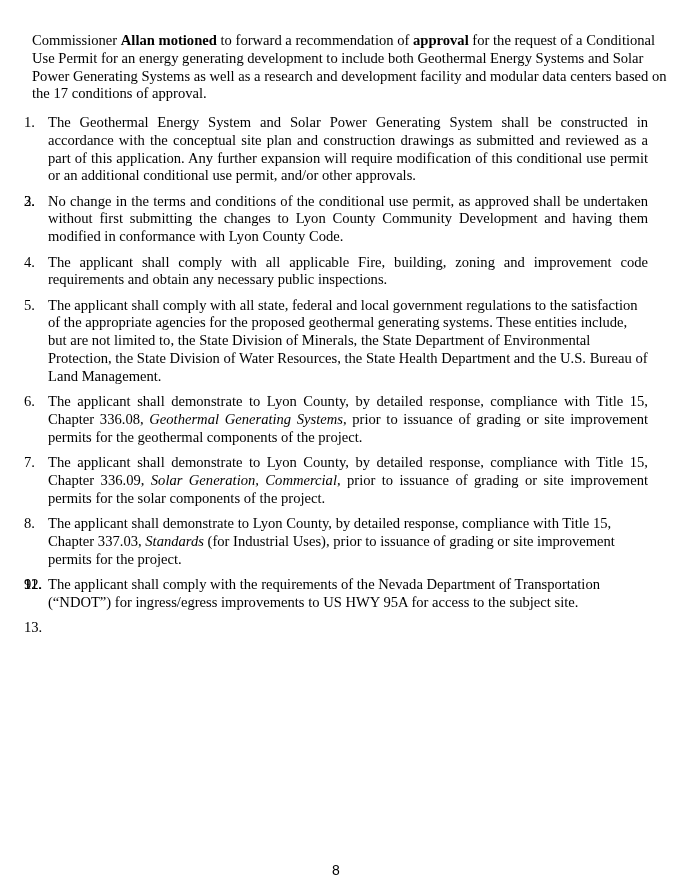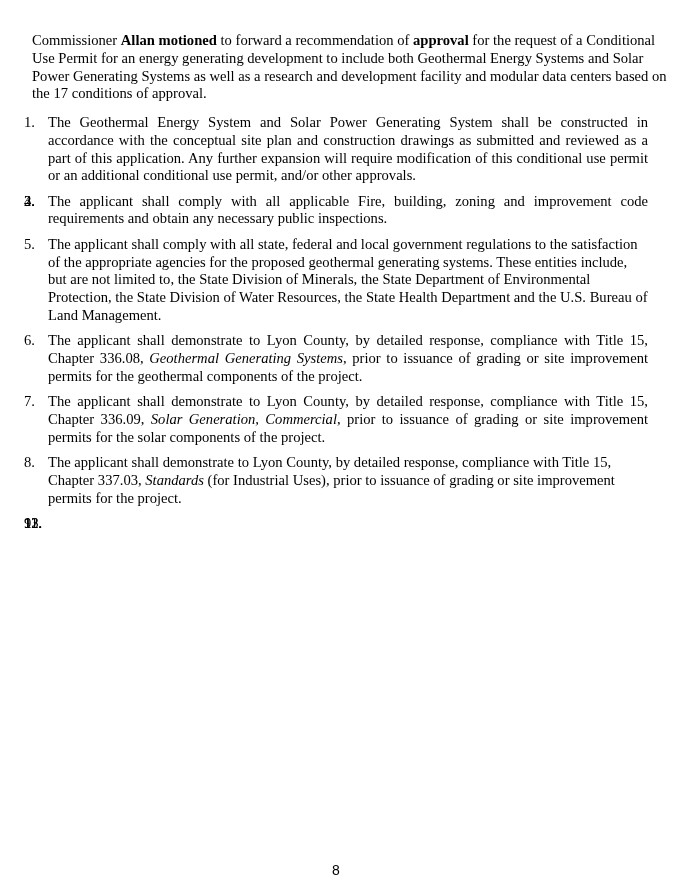--- a/index.html
+++ b/index.html
@@ -64,21 +64,21 @@
 <p class="intro"><span>Commissioner </span><b>Allan motioned</b><span> to forward a recommendation of </span><b>approval</b><span> for the request of a Conditional Use Permit for an energy generating development to include both Geothermal Energy Systems and Solar Power Generating Systems as well as a research and development facility and modular data centers based on the 17 conditions of approval.</span></p>
 
 <ol class="conditions">
   <li class="cond justify">
     <span class="num">1.</span><span>The Geothermal Energy System and Solar Power Generating System shall be constructed in accordance with the conceptual site plan and construction drawings as submitted and reviewed as a part of this application. Any further expansion will require modification of this conditional use permit or an additional conditional use permit, and/or other approvals.</span>
   </li>
   <li class="cond justify">
     <span class="num">2.</span>
   </li>
   <li class="cond justify">
-    <span class="num">3.</span>
+    <span class="num">3.</span><span>No change in the terms and conditions of the conditional use permit, as approved shall be undertaken without first submitting the changes to Lyon County Community Development and having them modified in conformance with Lyon County Code.</span>
   </li>
   <li class="cond justify">
     <span class="num">4.</span><span>The applicant shall comply with all applicable Fire, building, zoning and improvement code requirements and obtain any necessary public inspections.</span>
   </li>
   <li class="cond">
     <span class="num">5.</span><span>The applicant shall comply with all state, federal and local government regulations to the satisfaction of the appropriate agencies for the proposed geothermal generating systems. These entities include, but are not limited to, the State Division of Minerals, the State Department of Environmental Protection, the State Division of Water Resources, the State Health Department and the U.S. Bureau of Land Management.</span>
   </li>
   <li class="cond justify">
     <span class="num">6.</span><span>The applicant shall demonstrate to Lyon County, by detailed response, compliance with Title 15, Chapter 336.08, </span><i>Geothermal Generating Systems</i><span>,  prior to issuance of grading or site improvement permits for the geothermal components of the project.</span>
   </li>
@@ -88,20 +88,20 @@
   <li class="cond">
     <span class="num">8.</span><span>The applicant shall demonstrate to Lyon County, by detailed response, compliance with Title 15, Chapter 337.03, </span><i>Standards</i><span> (for Industrial Uses), prior to issuance of grading or site improvement permits for the project.</span>
   </li>
   <li class="cond justify">
     <span class="num">9.</span>
   </li>
   <li class="cond">
     <span class="num">11.</span>
   </li>
   <li class="cond">
-    <span class="num">12.</span>
+    <span class="num">12.</span><span>The applicant shall comply with the requirements of the Nevada Department of Transportation (“NDOT”) for ingress/egress improvements to US HWY 95A for access to the subject site.</span>
   </li>
   <li class="cond">
     <span class="num">13.</span>
   </li>
 </ol>
 
 <div class="page-num">8</div>
 
 </body></html>

